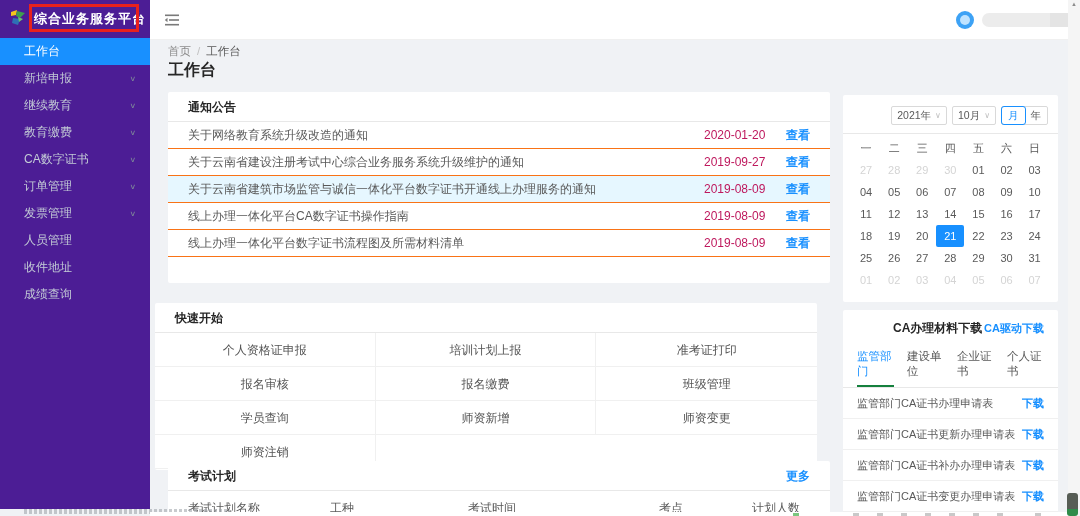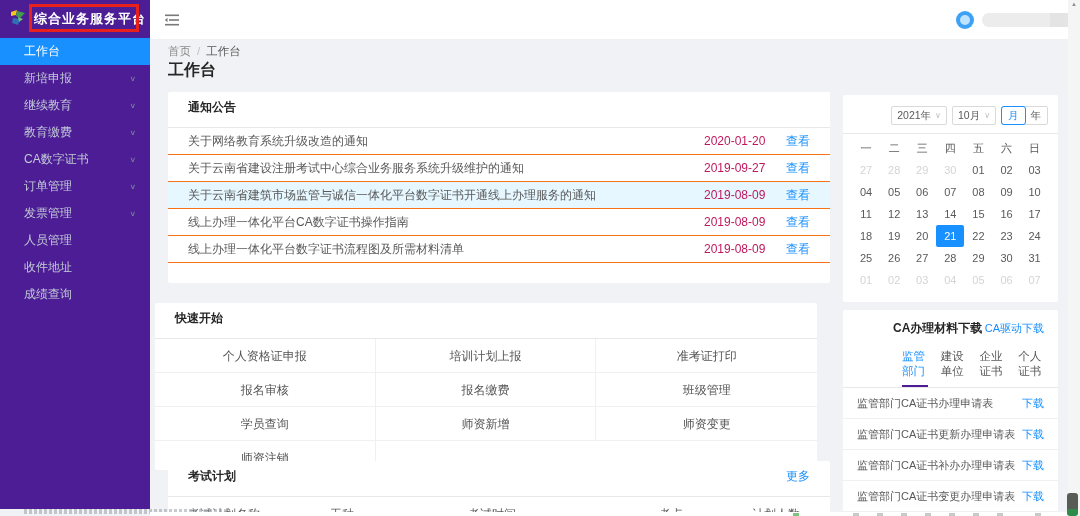--- a/index.html
+++ b/index.html
@@ -28,23 +28,23 @@
   .avatar-inner { width:10px; height:10px; border-radius:50%; background:#bfe3ff; }
   .redact { position:absolute; left:832px; top:13px; width:226px; height:14px; border-radius:7px;
     background:linear-gradient(90deg,#ececec 0 30%,#e4e4e4 30% 55%,#ececec 55% 80%,#e2e2e2 80%); }
   
   .breadcrumb { position:absolute; left:168px; top:44px; font-size:11.5px; color:#8c8c8c; z-index:1; }
   .breadcrumb .sep { margin:0 6px; color:#bfbfbf; }
   .breadcrumb .cur { color:#595959; }
   .page-title { position:absolute; left:168px; top:60px; font-size:16px; font-weight:bold; color:#262626; z-index:1; }
   
   .card { position:absolute; background:#fff; border-radius:2px; overflow:hidden; z-index:1; }
-  .card-header { padding:0 20px; height:36px; line-height:31px; font-weight:bold; font-size:12px;
+  .card-header { padding:0 20px; height:30px; line-height:31px; font-weight:bold; font-size:12px;
     color:#262626; border-bottom:1px solid #e8e8e8; display:flex; justify-content:space-between; }
-  .link { color:#1890ff; cursor:pointer; font-weight:normal; }
+  .link { color:#1890ff; cursor:pointer; font-weight:bold; }
   
   .card-notice { left:168px; top:92px; width:662px; height:191px; }
   .notice-row { display:flex; align-items:center; height:27px; padding:0 20px; font-size:12px;
     color:#595959; border-bottom:1px solid #f97316; cursor:pointer; }
   .notice-row.hl { background:#e6f7ff; }
   .notice-title { flex:1; white-space:nowrap; overflow:hidden; }
   .notice-date { width:72px; color:#be185d; }
   .notice-view { width:34px; text-align:right; }
   
   .card-qs { left:155px; top:288px; width:662px; height:167px;margin-top:15px; }
@@ -78,21 +78,21 @@
   .cal-cell.muted { color:#d4d4d4; }
   .cal-cell.selected { background:#1890ff; color:#fff; border-radius:2px; }
   
   .card-ca { left:843px; top:310px; width:215px; height:206px; }
   .ca-head { display:flex; justify-content:space-between; align-items:center; padding:10px 14px 7px; }
   .ca-title { font-weight:bold; font-size:12px; color:#262626;margin-left:36px; }
   .ca-driver { font-size:11px; }
   .ca-tabs { display:flex; gap:13px; padding:0 14px; border-bottom:1px solid #e8e8e8;
     font-size:11.5px; color:#595959; }
   .ca-tab { padding:5px 0 6px; cursor:pointer; }
-  .ca-tab.active { color:#1890ff; border-bottom:2px solid #4c1d95;margin-left:45px; }
+  .ca-tab.active { color:#1890ff; border-bottom:2px solid #15803d; }
   .ca-row { display:flex; justify-content:space-between; align-items:center; padding:0 14px;
     height:31px; font-size:11px; color:#595959; border-bottom:1px solid #f0f0f0; }
   
   .footer-smudge { position:absolute; left:24px; top:509px; width:206px; height:5px; opacity:.55; z-index:3;
     background:repeating-linear-gradient(90deg,#9aa0a6 0 3px,transparent 3px 5px); }
   .bottom-strip { position:absolute; left:150px; top:512px; width:918px; height:4px; background:#fff; z-index:4; }
   .bs-mark { position:absolute; top:1px; width:6px; height:3px; background:#c9c9c9; }
   .bs-green { background:#7bc67e; }
   .scroll-track { position:absolute; left:1068px; top:0; width:12px; height:516px; background:#f5f5f5; z-index:5; }
   .scroll-arrow { position:absolute; left:0; top:0; width:12px; height:8px; color:#8c8c8c; font-size:6px;

